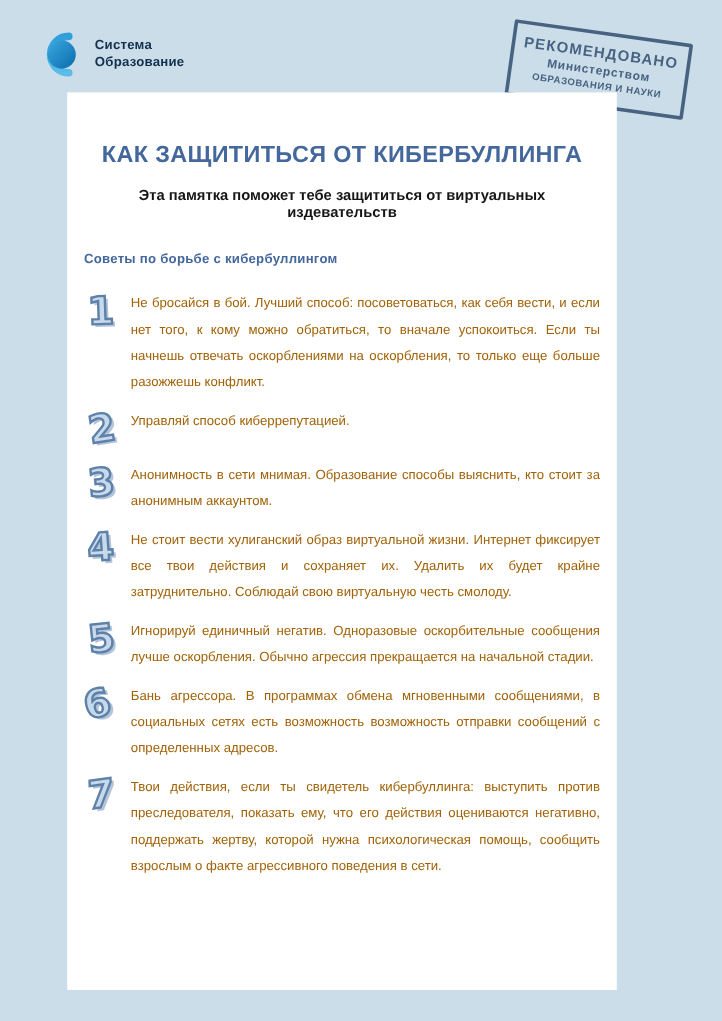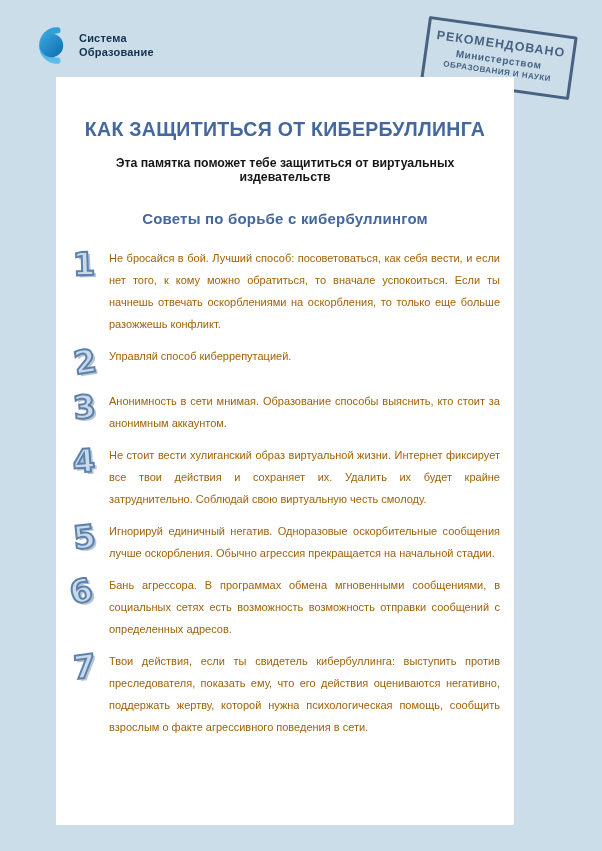--- a/index.html
+++ b/index.html
@@ -70,22 +70,22 @@
   }
   .definition {
     margin: 28px 0 0;
     text-align: justify;
     font-size: 12.6px; line-height: 22px;
     color: #171717;
   }
   .term { color: #4478ac; font-weight: bold; }
   .section-heading {
     margin: 26px 0 0;
-    text-align: center;
-    font-size: 15px; font-weight: bold;
+    text-align: left;
+    font-size: 11px; font-weight: bold;
     color: #44679c;
     letter-spacing: 0.2px;
   }
 
   
   .tips { margin-top: 20px; }
   .tip { display: flex; margin-bottom: 10px; }
   .tip-num {
     flex: 0 0 30px; margin-right: 9px;
     text-align: center;

